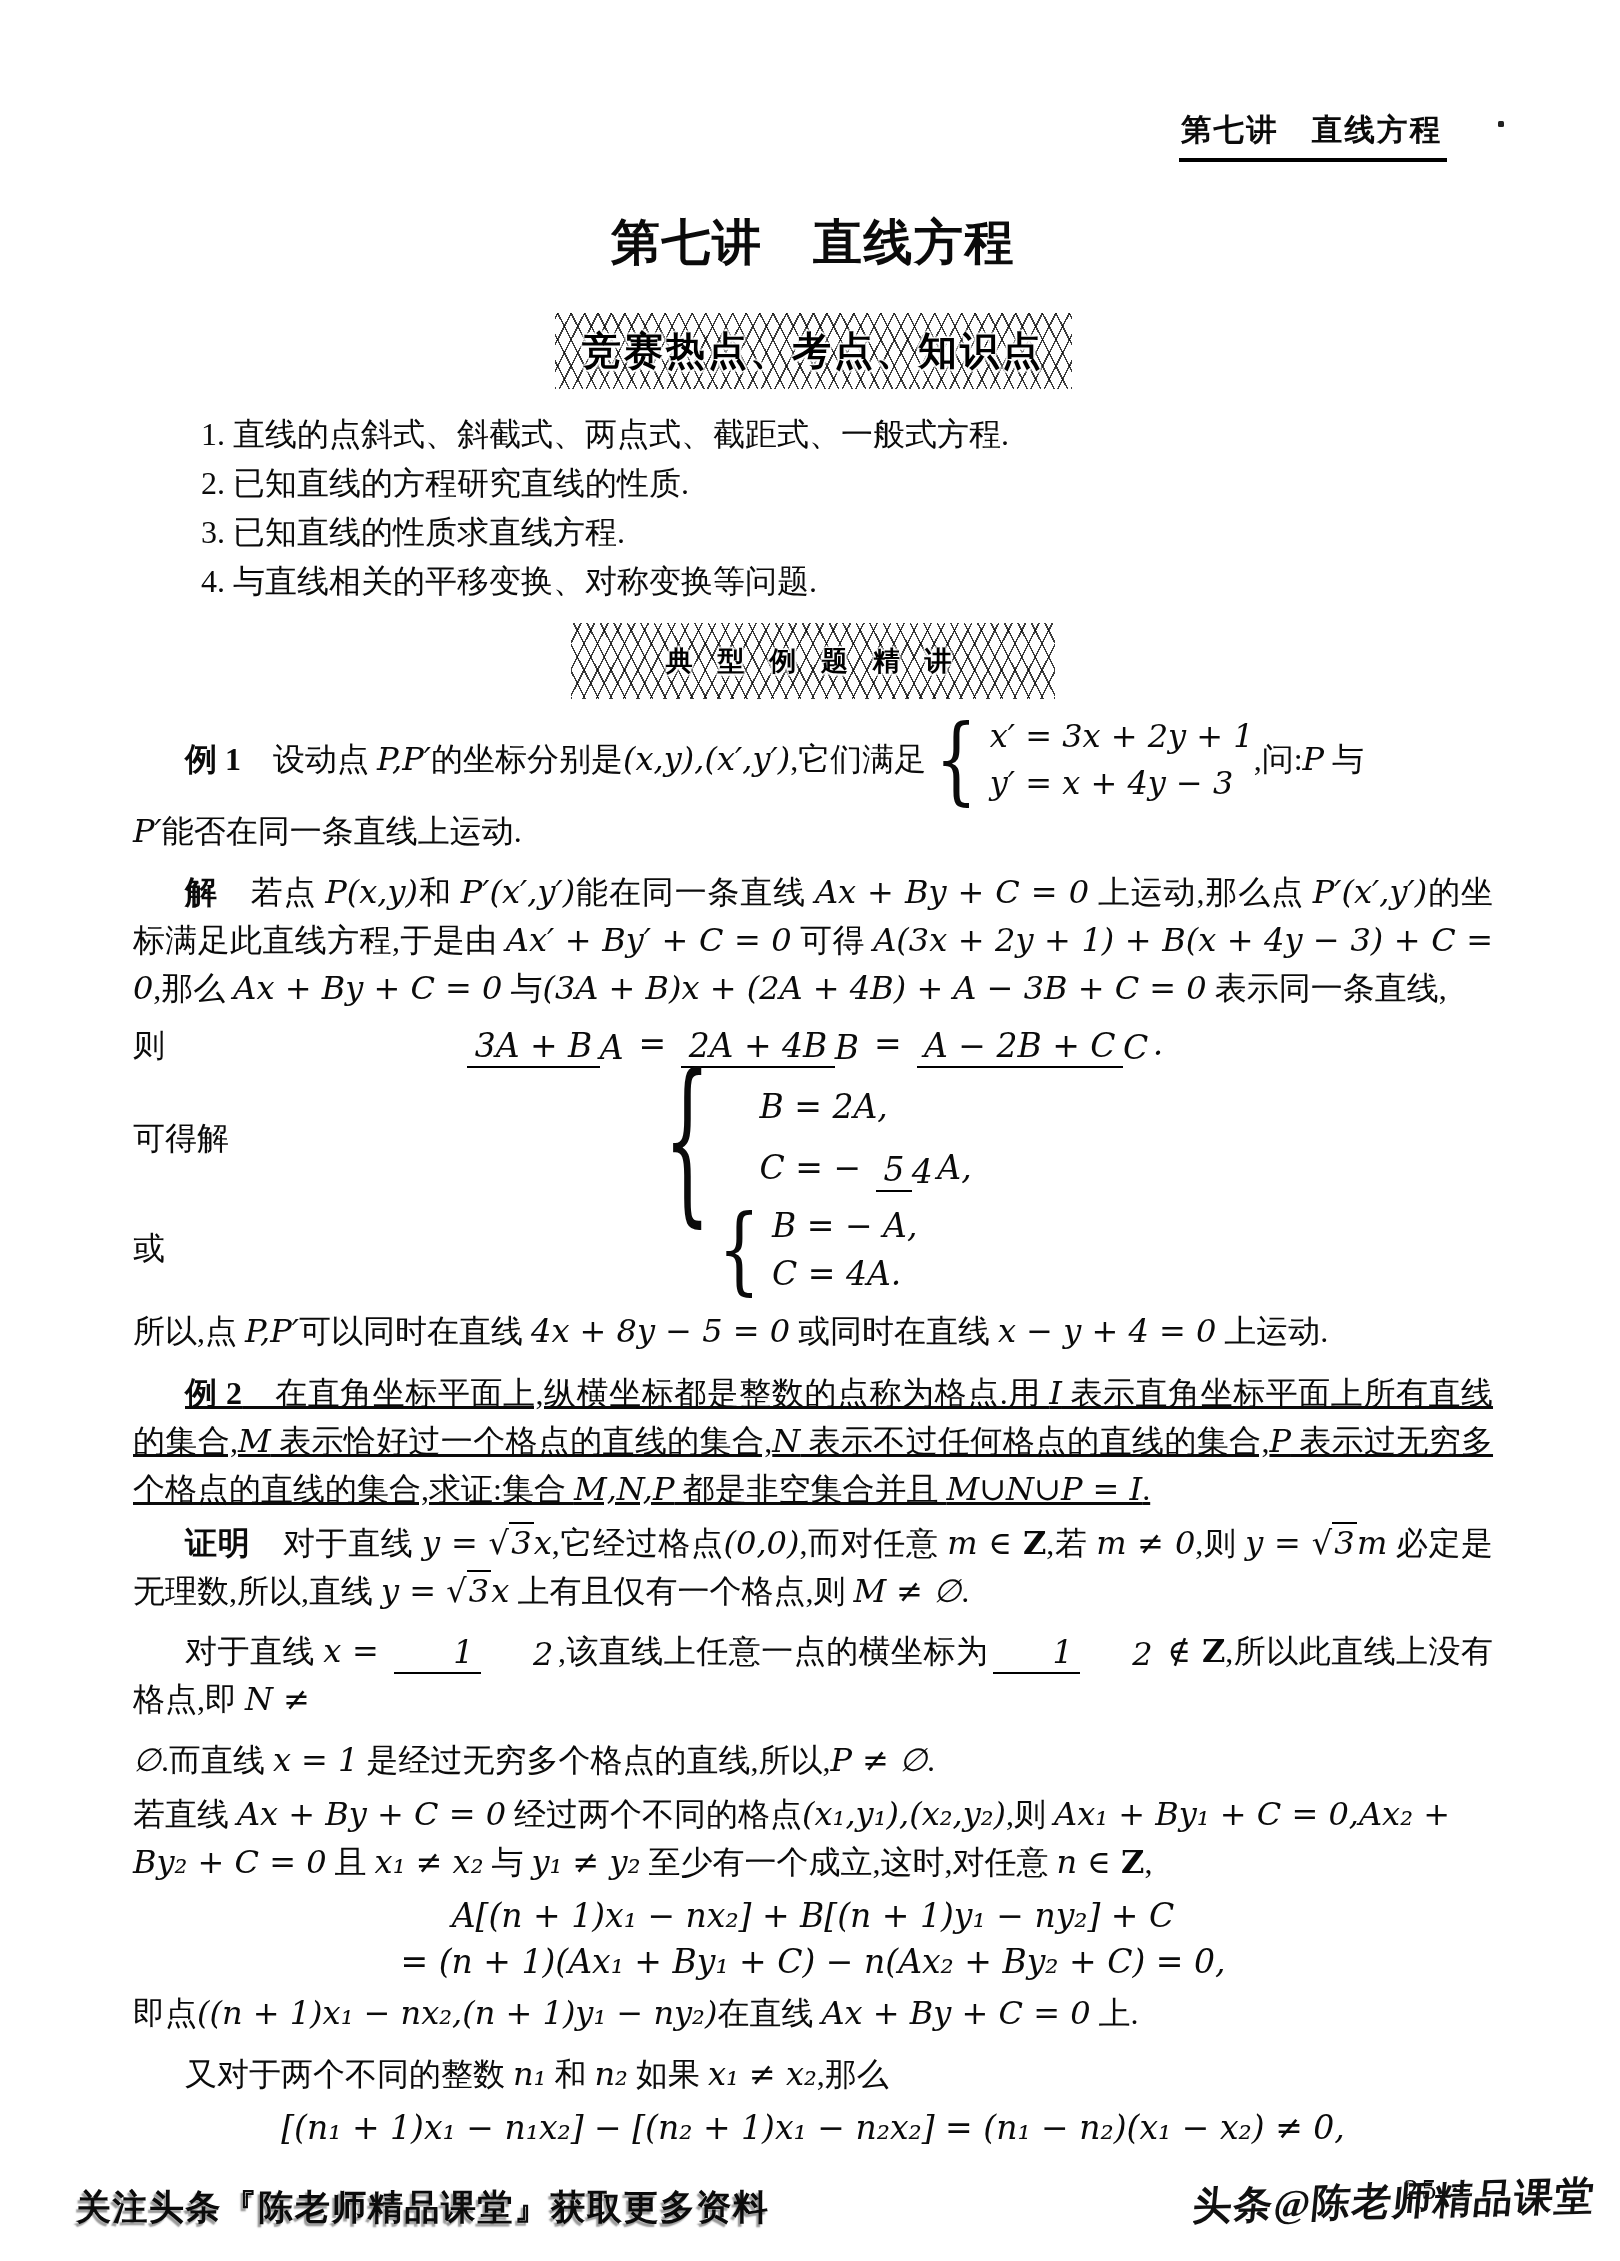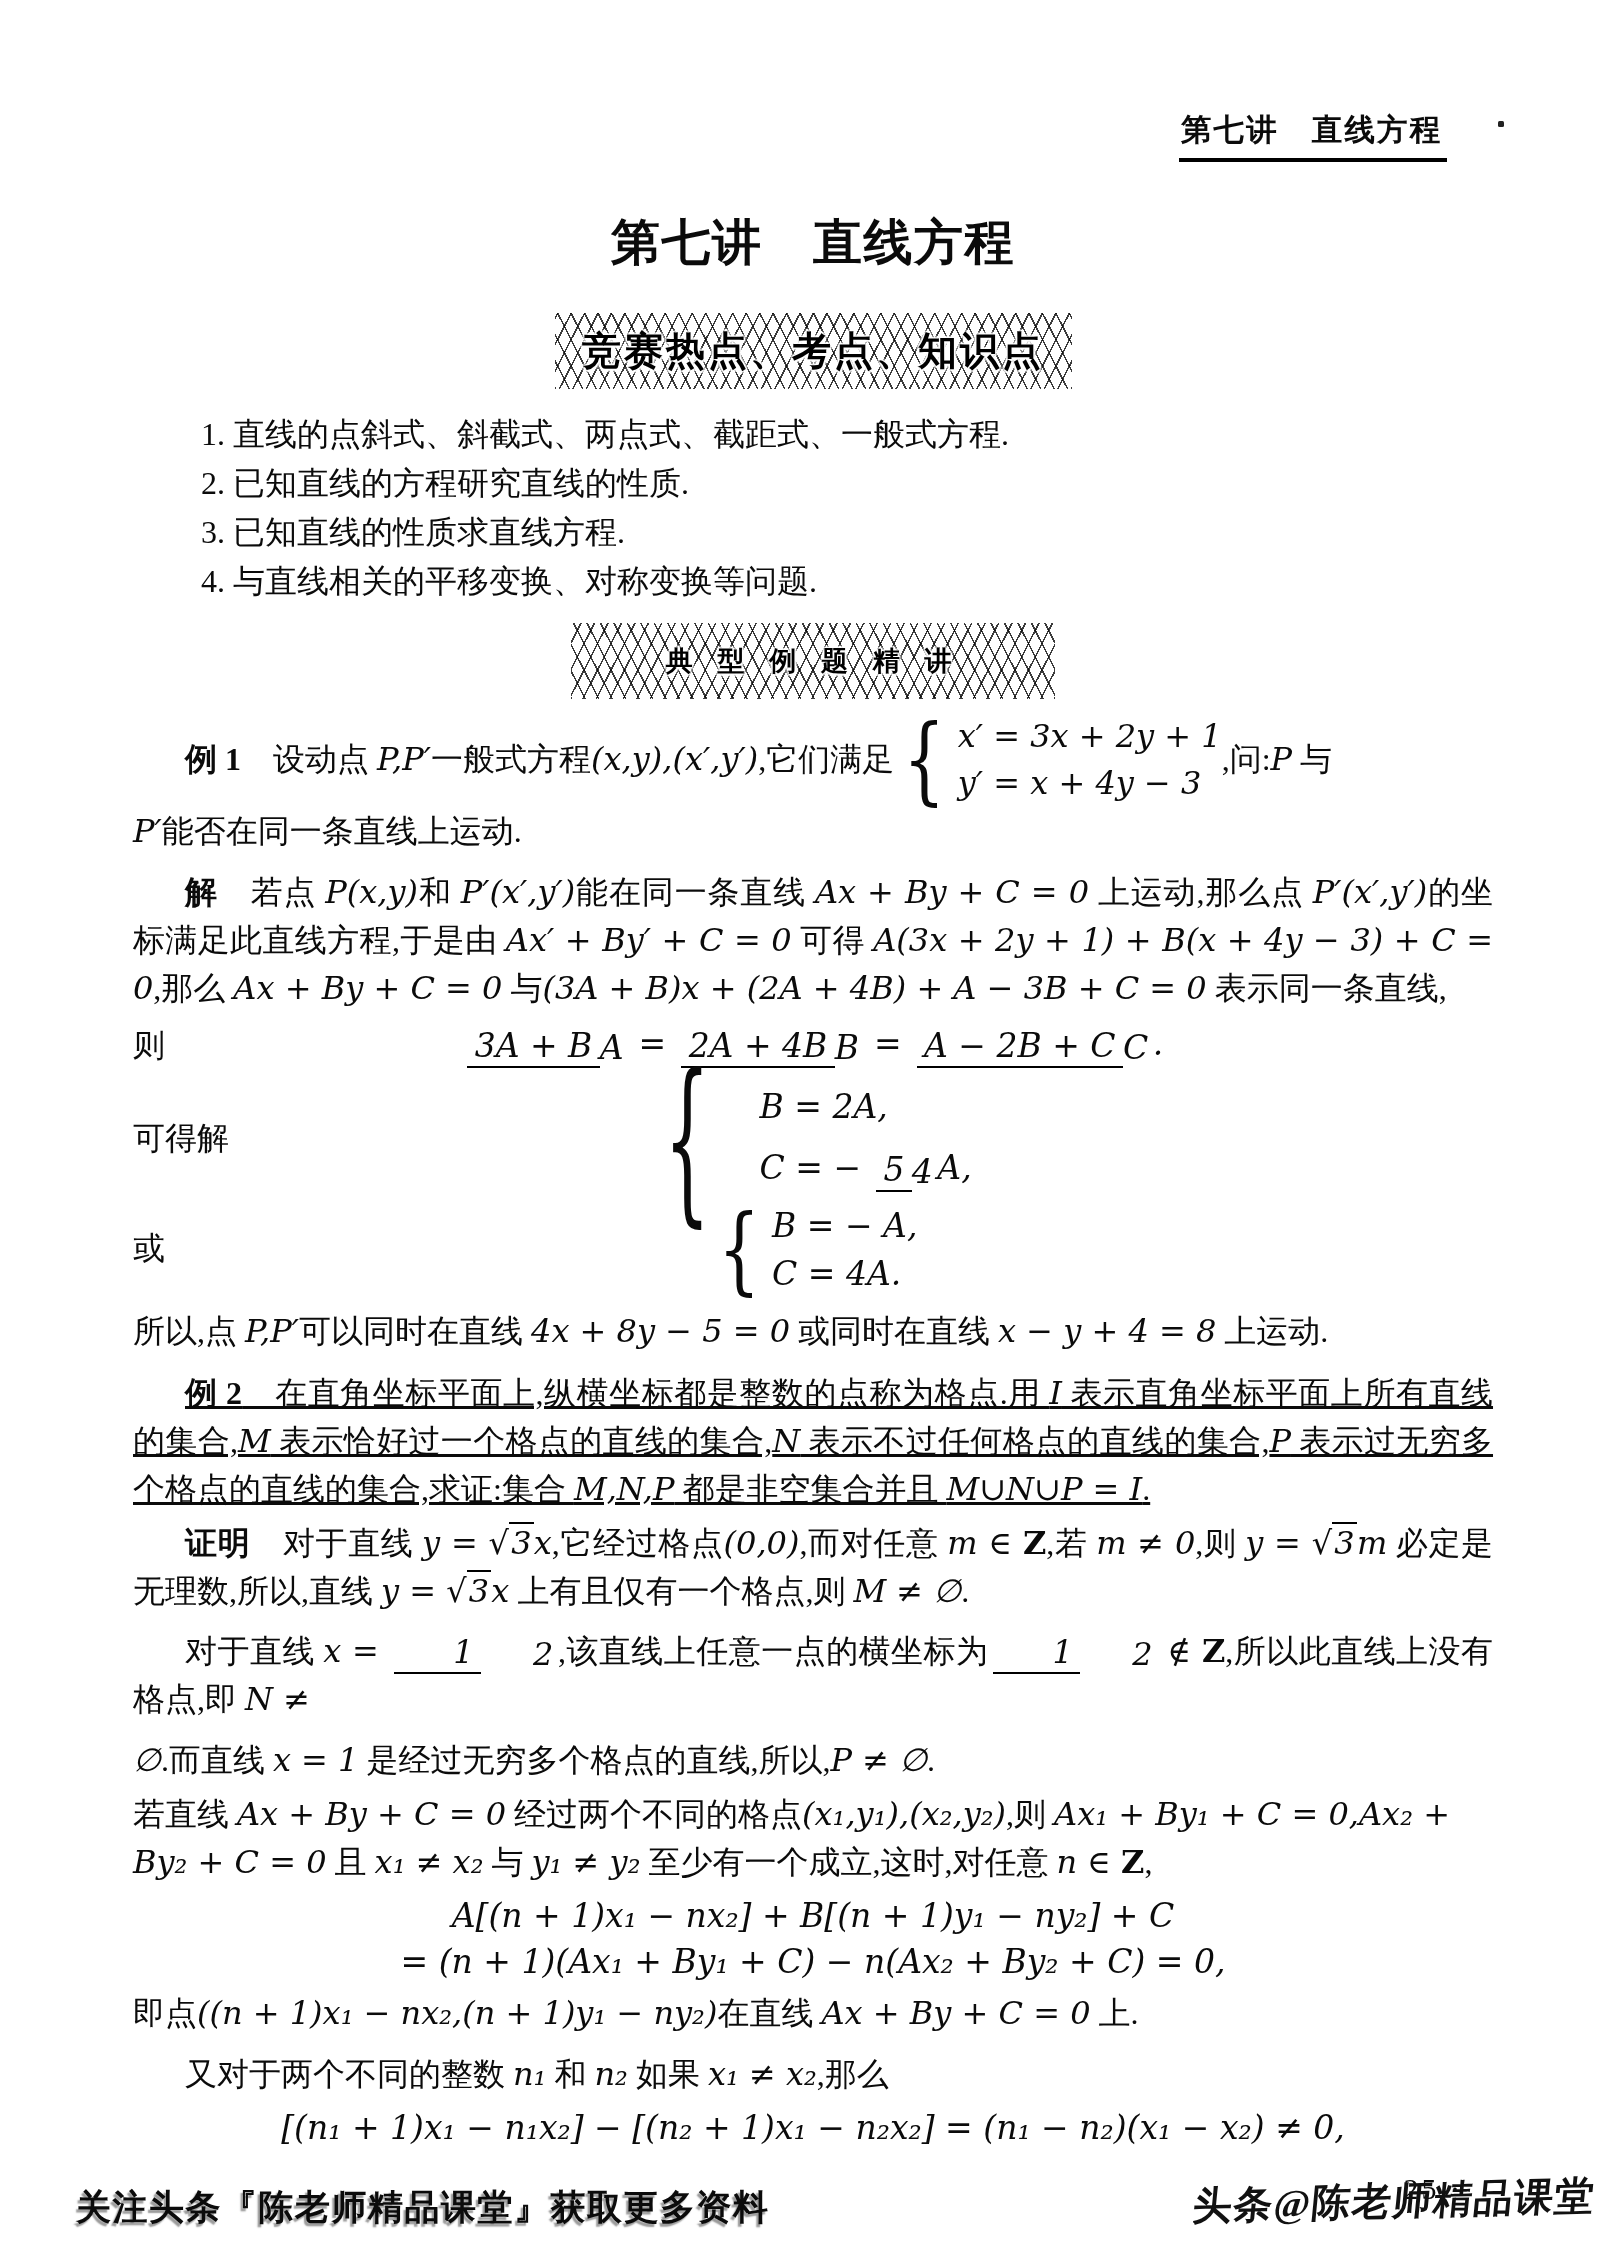--- a/index.html
+++ b/index.html
@@ -120,21 +120,21 @@
       <div class="kp-item">2. 已知直线的方程研究直线的性质.</div>
       <div class="kp-item">3. 已知直线的性质求直线方程.</div>
       <div class="kp-item">4. 与直线相关的平移变换、对称变换等问题.</div>
     </div>
 
     <div class="banner banner-2">
       <span>典 型 例 题 精 讲</span>
     </div>
 
     <div class="ex1-line">
-      <span class="lead"><span class="sc sb">例 1</span><span class="sc">　设动点 </span><span class="sm">P,P′</span><span class="sc">一般式方程</span><span class="sm">(x,y),(x′,y′)</span><span class="sc">,它们满足</span></span>
+      <span class="lead"><span class="sc sb">例 1</span><span class="sc">　设动点 </span><span class="sm">P,P′</span><span class="sc">的坐标分别是</span><span class="sm">(x,y),(x′,y′)</span><span class="sc">,它们满足</span></span>
       <span class="cases">
           <span class="brace">{</span>
           <span class="ccol">
             <span class="crow"><span class="sm">x′ = 3x + 2y + 1</span></span>
             <span class="crow"><span class="sm">y′ = x + 4y − 3</span></span>
           </span>
         </span>
       <span class="tail"><span class="sc">,问:</span><span class="sm">P</span><span class="sc"> 与</span></span>
     </div>
     <div class="para"><span class="sm">P′</span><span class="sc">能否在同一条直线上运动.</span></div>
@@ -177,21 +177,21 @@
         <span class="cases">
             <span class="brace">{</span>
             <span class="ccol">
               <span class="crow"><span class="sm">B = − A,</span></span>
               <span class="crow"><span class="sm">C = 4A.</span></span>
             </span>
           </span>
       </div>
     </div>
 
-    <div class="para mt14"><span class="sc">所以,点 </span><span class="sm">P,P′</span><span class="sc">可以同时在直线 </span><span class="sm">4x + 8y − 5 = 0</span><span class="sc"> 或同时在直线 </span><span class="sm">x − y + 4 = 8</span><span class="sc"> 上运动.</span></div>
+    <div class="para mt14"><span class="sc">所以,点 </span><span class="sm">P,P′</span><span class="sc">可以同时在直线 </span><span class="sm">4x + 8y − 5 = 0</span><span class="sc"> 或同时在直线 </span><span class="sm">x − y + 4 = 0</span><span class="sc"> 上运动.</span></div>
 
     <div class="para indent mt18"><span class="sc sb">例 2</span><span class="sc">　在直角坐标平面上,纵横坐标都是整数的点称为格点.用 </span><span class="sm">I</span><span class="sc"> 表示直角坐标平面上所有直线的集合,</span><span class="sm">M</span><span class="sc"> 表示恰好过一个格点的直线的集合,</span><span class="sm">N</span><span class="sc"> 表示不过任何格点的直线的集合,</span><span class="sm">P</span><span class="sc"> 表示过无穷多个格点的直线的集合,求证:集合 </span><span class="sm">M,N,P</span><span class="sc"> 都是非空集合并且 </span><span class="sm">M∪N∪P = I</span><span class="sc">.</span></div>
 
     <div class="para indent mt8"><span class="sc sb">证明</span><span class="sc">　对于直线 </span><span class="sm">y = </span><span class="sm"><span class="rad">√</span><span class="radarg">3</span></span><span class="sm">x</span><span class="sc">,它经过格点</span><span class="sm">(0,0)</span><span class="sc">,而对任意 </span><span class="sm">m ∈ </span><span class="sz">Z</span><span class="sc">,若 </span><span class="sm">m ≠ 0</span><span class="sc">,则 </span><span class="sm">y = </span><span class="sm"><span class="rad">√</span><span class="radarg">3</span></span><span class="sm">m</span><span class="sc"> 必定是无理数,所以,直线 </span><span class="sm">y = </span><span class="sm"><span class="rad">√</span><span class="radarg">3</span></span><span class="sm">x</span><span class="sc"> 上有且仅有一个格点,则 </span><span class="sm">M ≠ ∅</span><span class="sc">.</span></div>
 
     <div class="para indent mt16"><span class="sc">对于直线 </span><span class="sm">x = </span><span class="frac">
           <span class="fn">1</span>
           <span class="fd">2</span>
         </span><span class="sc">,该直线上任意一点的横坐标为</span><span class="frac">
           <span class="fn">1</span>

